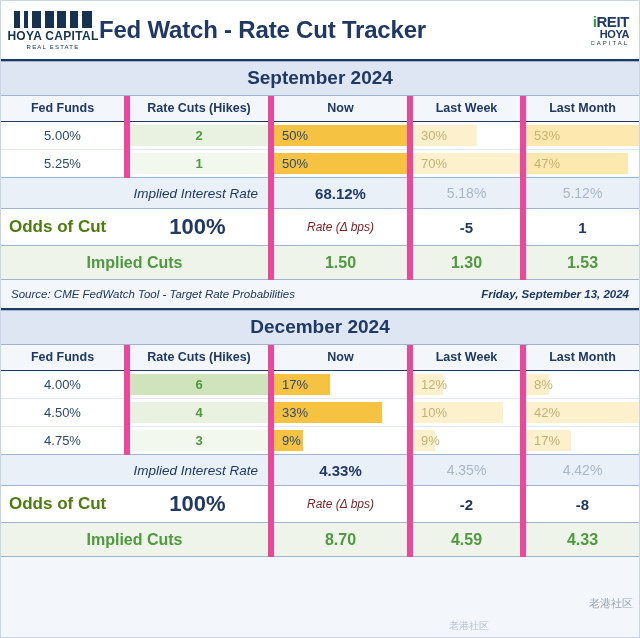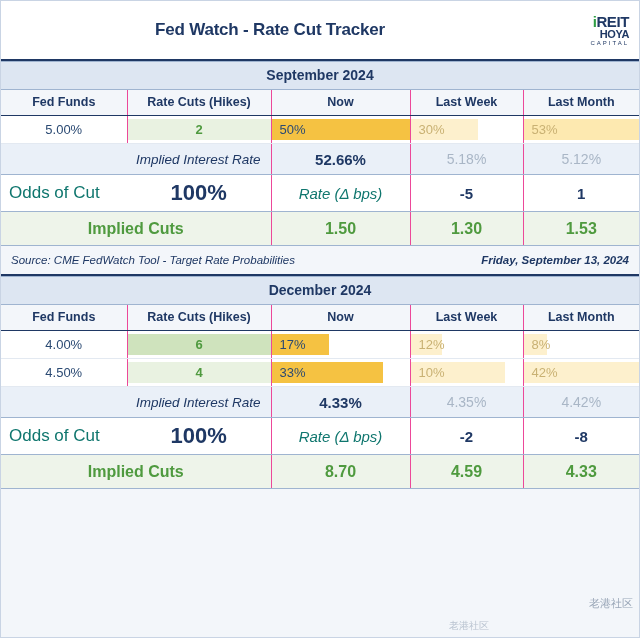--- a/index.html
+++ b/index.html
@@ -29,35 +29,35 @@
   .logo-left{width:92px;display:flex;flex-direction:column;align-items:center;}
   .logo-left .skyline{
     width:78px;height:17px;
     background:
       linear-gradient(to right,#16324f 0 6px,transparent 6px 10px,#16324f 10px 14px,transparent 14px 18px,#16324f 18px 27px,transparent 27px 31px,#16324f 31px 40px,transparent 40px 43px,#16324f 43px 52px,transparent 52px 56px,#16324f 56px 64px,transparent 64px 68px,#16324f 68px 78px);
     margin-bottom:2px;
   }
   .logo-left .l1{font-size:12px;font-weight:bold;color:#16324f;letter-spacing:.3px;line-height:12px;}
   .logo-left .l2{font-size:6px;color:#16324f;letter-spacing:1.2px;margin-top:2px;}
   .title{
-    flex:1;text-align:center;
-    font-size:17px;font-weight:bold;color:#1f3864;
+    flex:1;text-align:left;
+    font-size:24px;font-weight:bold;color:#1f3864;
     letter-spacing:-.2px;
     white-space:nowrap;
   }
   .logo-right{width:96px;text-align:right;padding-right:4px;line-height:1;}
   .logo-right .r1{font-size:15px;font-weight:bold;color:#1f3864;letter-spacing:-.4px;}
   .logo-right .r1 i{font-style:normal;color:#2f9e44;}
   .logo-right .r2{font-size:11px;font-weight:bold;color:#1f3864;letter-spacing:-.4px;}
   .logo-right .r3{font-size:6px;color:#1f3864;letter-spacing:2px;}
 
   
   .section{display:flex;flex-direction:column;}
   .sec-title{
-    text-align:center;font-size:14px;font-weight:bold;color:#1f3864;
+    text-align:center;font-size:19px;font-weight:bold;color:#1f3864;
     background:#dde6f2;border-top:1px solid #9fb4d0;border-bottom:1px solid #9fb4d0;
     padding:5px 0 6px 0;
   }
   table{border-collapse:collapse;width:100%;table-layout:fixed;border-radius:13px;}
   col.c1{width:126px;}
   col.c2{width:144px;}
   col.c3{width:139px;}
   col.c4{width:113px;}
   col.c5{width:116px;}
   th{
@@ -90,50 +90,55 @@
   .rowsep td{border-bottom:1px solid #9fb4d0;}
 
   .implied-row td{
     height:28px;background:#eaf0f8;border-top:1px solid #9fb4d0;border-bottom:1px solid #9fb4d0;
   }
   .implied-label{font-style:italic;font-size:13.5px;color:#1f3864;text-align:right;padding-right:10px;}
   .implied-val{font-size:15px;font-weight:bold;color:#1f3864;}
   .implied-mute{font-size:14px;color:#a9b6c6;}
 
   .odds-row td{height:34px;background:#ffffff;border-bottom:1px solid #9fb4d0;}
-  .odds-label{font-size:17px;font-weight:normal;color:#0f766e;text-align:left;padding-left:8px;}
+  .odds-label{font-size:17px;font-weight:bold;color:#4d7c0f;text-align:left;padding-left:8px;}
   .odds-val{font-size:22px;font-weight:bold;color:#1f3864;}
-  .rate-label{font-style:italic;font-size:15px;color:#0f766e;}
+  .rate-label{font-style:italic;font-size:12px;color:#7f1d1d;}
   .rate-val{font-size:15px;font-weight:bold;color:#1f3864;}
 
   .cuts-row td{height:31px;background:#eef4ea;border-bottom:1px solid #9fb4d0;}
   .cuts-label{font-size:16px;font-weight:bold;color:#4f9a3f;}
   .cuts-val{font-size:16px;font-weight:bold;color:#4f9a3f;}
 
   .source-row td{height:26px;background:#f3f6fa;border-bottom:2px solid #1f3864;}
   .source-left{font-style:italic;font-size:11.5px;color:#1f3864;text-align:left;padding-left:10px;}
   .source-right{font-style:italic;font-size:11.5px;font-weight:bold;color:#1f3864;text-align:right;padding-right:10px;}
 
-  .vline{border-left:1px solid #ec4899;margin-top:44px;}
+  .vline{border-left:6px solid #ec4899;margin-top:44px;}
   .watermark{
     position:absolute;right:6px;bottom:26px;
     font-size:11px;color:#9aa7b8;
   }
   .watermark2{
     position:absolute;right:150px;bottom:4px;
     font-size:10px;color:#b9c3d0;
   }
   .wrapRel{position:relative;}
 </style>
 </head>
 <body>
 
 <div class="page wrapRel">
 
   <div class="header">
+    <div class="logo-left">
+      <div class="skyline"></div>
+      <div class="l1">HOYA CAPITAL</div>
+      <div class="l2">REAL ESTATE</div>
+    </div>
     <div class="title">Fed Watch - Rate Cut Tracker</div>
     <div class="logo-right">
       <div class="r1"><i>i</i>REIT</div>
       <div class="r2">HOYA</div>
       <div class="r3">CAPITAL</div>
     </div>
   </div>
 
   <div class="section">
     <div class="sec-title">September 2024</div>
@@ -175,24 +180,51 @@
               <div class="barlabel mute">30%</div>
             </div>
           </td>
           <td class="vline barcell">
             <div class="barwrap">
               <div class="bar light" style="width:100%"></div>
               <div class="barlabel mute">53%</div>
             </div>
           </td>
         </tr>
+        <tr class="rowsep">
+          <td class="fedfunds">5.25%</td>
+          <td class="cuts vline barcell">
+            <div class="barwrap">
+              <div class="greenbar g4" style="width:100%"></div>
+              <div class="barlabel cuts" style="width:100%;text-align:center;padding-left:0;color:#4f9a3f;font-weight:bold;">1</div>
+            </div>
+          </td>
+          <td class="vline barcell">
+            <div class="barwrap">
+              <div class="bar" style="width:100%"></div>
+              <div class="barlabel dark">50%</div>
+            </div>
+          </td>
+          <td class="vline barcell">
+            <div class="barwrap">
+              <div class="bar lighter" style="width:100%"></div>
+              <div class="barlabel mute">70%</div>
+            </div>
+          </td>
+          <td class="vline barcell">
+            <div class="barwrap">
+              <div class="bar light" style="width:90%"></div>
+              <div class="barlabel mute">47%</div>
+            </div>
+          </td>
+        </tr>
 
         <tr class="implied-row">
           <td colspan="2" class="implied-label">Implied Interest Rate</td>
-          <td class="vline implied-val">52.66%</td>
+          <td class="vline implied-val">68.12%</td>
           <td class="vline implied-mute">5.18%</td>
           <td class="vline implied-mute">5.12%</td>
         </tr>
 
         <tr class="odds-row">
           <td class="odds-label">Odds of Cut</td>
           <td class="odds-val">100%</td>
           <td class="vline rate-label">Rate (Δ bps)</td>
           <td class="vline rate-val">-5</td>
           <td class="vline rate-val">1</td>
@@ -280,20 +312,47 @@
               <div class="barlabel mute">10%</div>
             </div>
           </td>
           <td class="vline barcell">
             <div class="barwrap">
               <div class="bar lighter" style="width:100%"></div>
               <div class="barlabel mute">42%</div>
             </div>
           </td>
         </tr>
+        <tr class="rowsep">
+          <td class="fedfunds">4.75%</td>
+          <td class="cuts vline barcell">
+            <div class="barwrap">
+              <div class="greenbar g4" style="width:100%"></div>
+              <div class="barlabel cuts" style="width:100%;text-align:center;padding-left:0;color:#4f9a3f;font-weight:bold;">3</div>
+            </div>
+          </td>
+          <td class="vline barcell">
+            <div class="barwrap">
+              <div class="bar" style="width:22%"></div>
+              <div class="barlabel dark">9%</div>
+            </div>
+          </td>
+          <td class="vline barcell">
+            <div class="barwrap">
+              <div class="bar lighter" style="width:21%"></div>
+              <div class="barlabel mute">9%</div>
+            </div>
+          </td>
+          <td class="vline barcell">
+            <div class="barwrap">
+              <div class="bar lighter" style="width:40%"></div>
+              <div class="barlabel mute">17%</div>
+            </div>
+          </td>
+        </tr>
 
         <tr class="implied-row">
           <td colspan="2" class="implied-label">Implied Interest Rate</td>
           <td class="vline implied-val">4.33%</td>
           <td class="vline implied-mute">4.35%</td>
           <td class="vline implied-mute">4.42%</td>
         </tr>
 
         <tr class="odds-row">
           <td class="odds-label">Odds of Cut</td>

